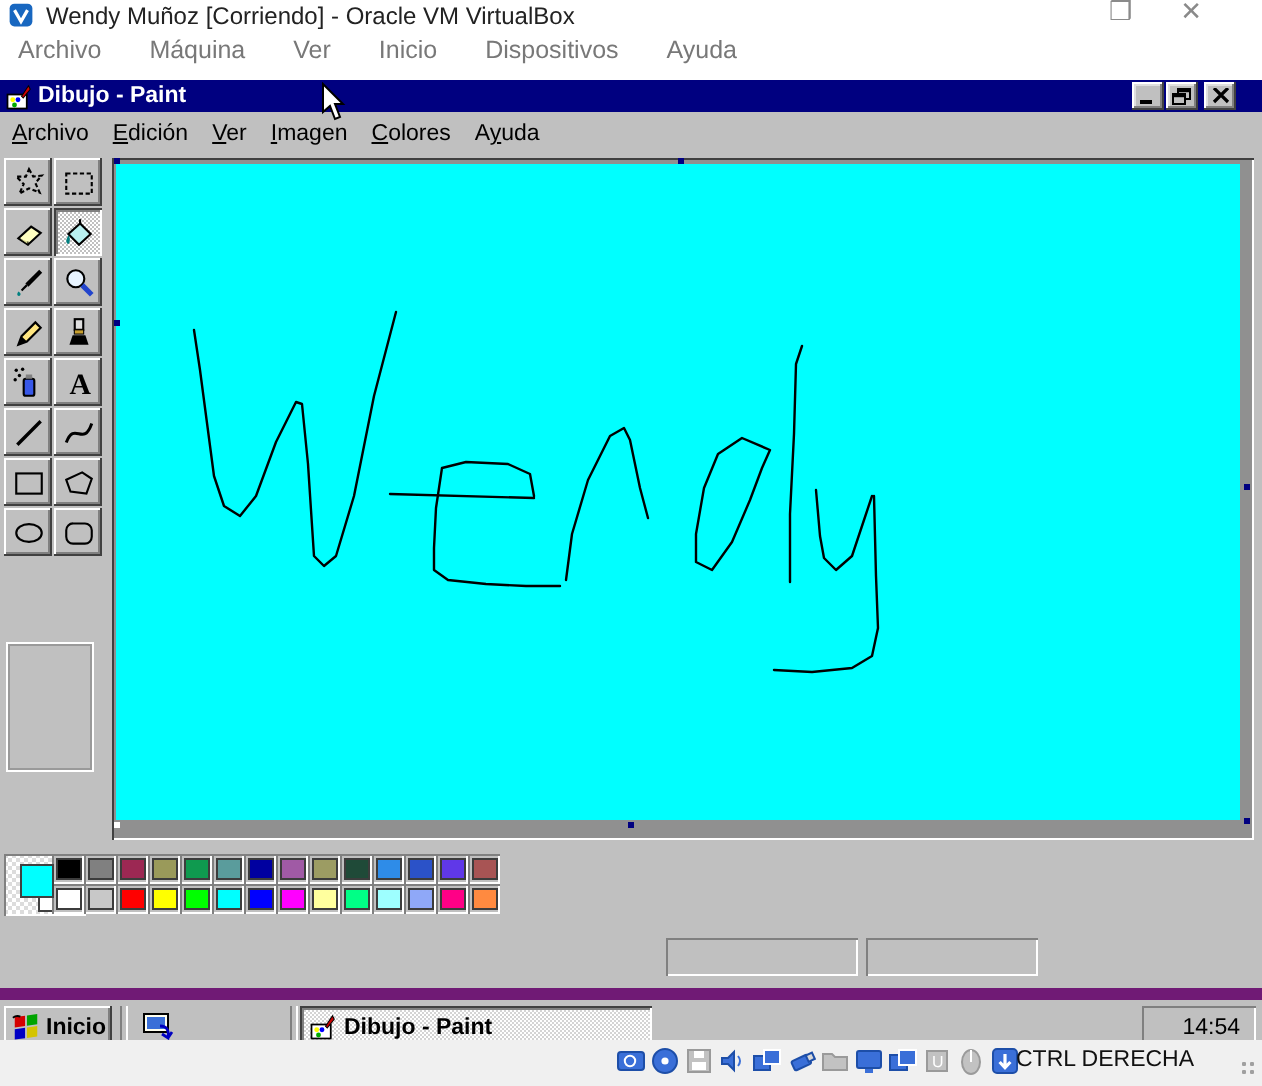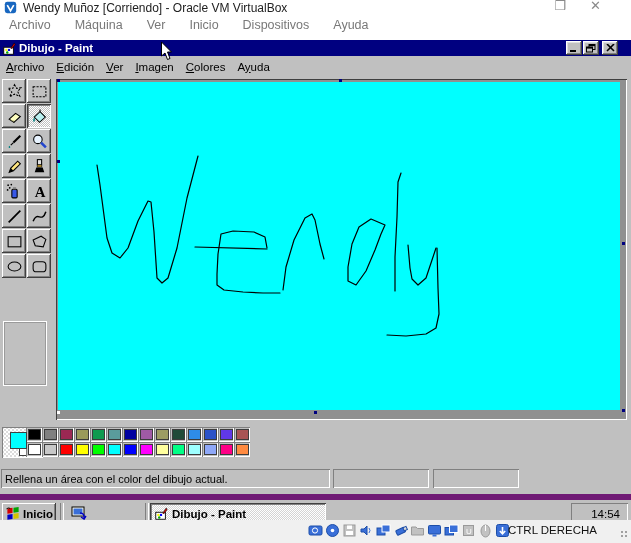--- a/index.html
+++ b/index.html
@@ -361,21 +361,20 @@
               <i style="background: rgb(255, 0, 134);"></i>
             </div>
             <div class="sw">
               <i style="background: rgb(255, 138, 64);"></i>
             </div>
           </div>
         </div>
     </div>
 
     <div id="p-status">
-      <div class="sp" style="left:1px;width:329px">Rellena un área con el color del dibujo actual.</div>
       <div class="sp" style="left:333px;width:96px"></div>
       <div class="sp" style="left:433px;width:86px"></div>
     </div>
 
     <div id="taskbar">
       <div id="start-btn">
         <svg viewBox="0 0 16 16">
           <g transform="skewY(-8) translate(0,2)">
             <rect x="2" y="1" width="5.5" height="5.5" fill="#d40000"></rect>
             <rect x="8.5" y="1" width="5.5" height="5.5" fill="#00a400"></rect>

